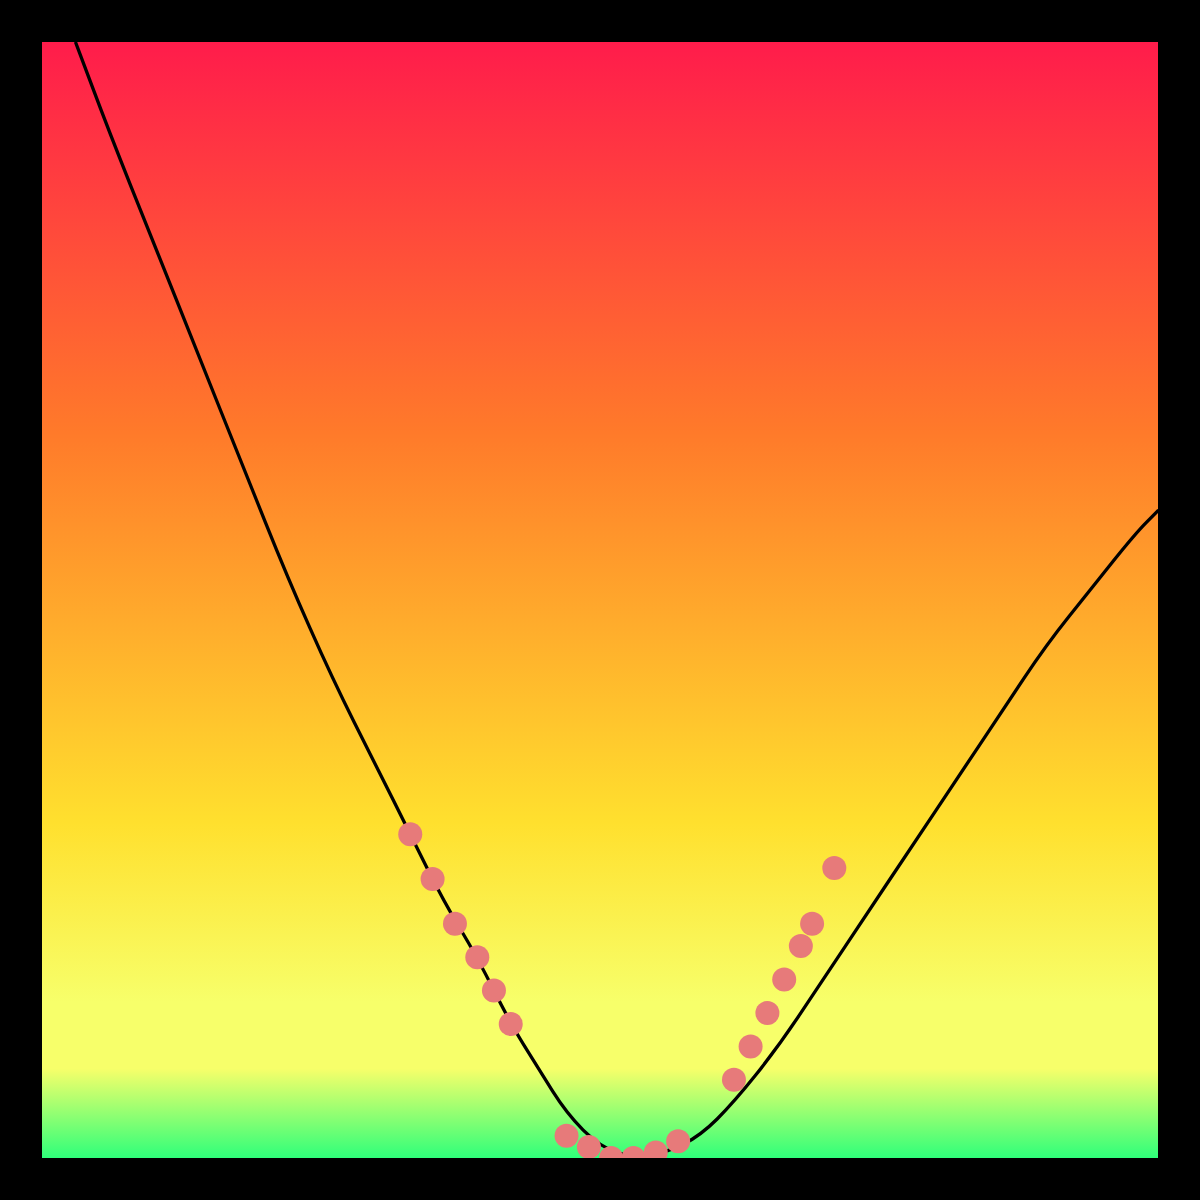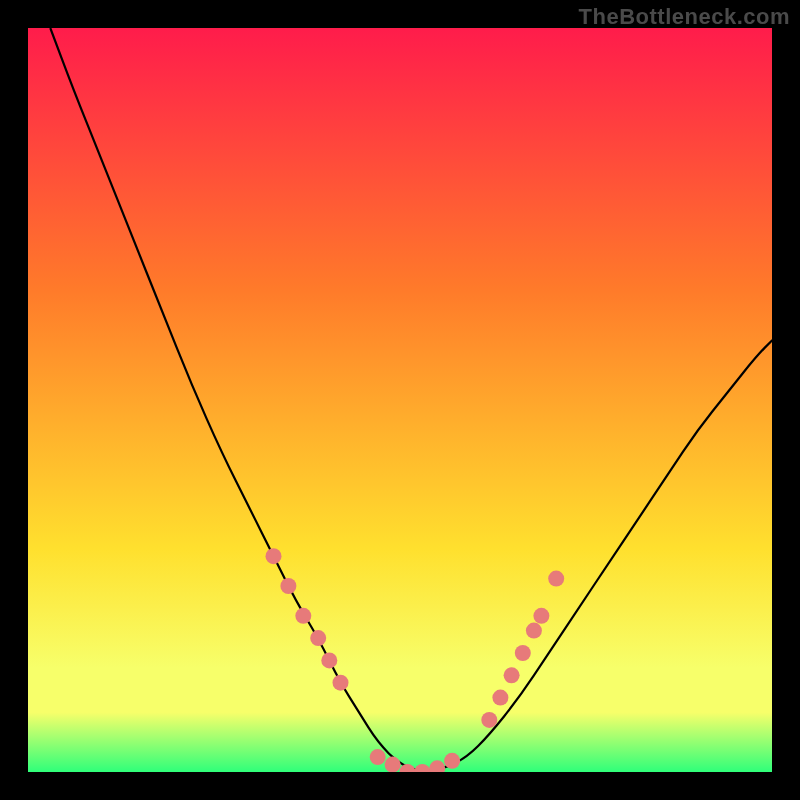--- a/index.html
+++ b/index.html
@@ -38,21 +38,20 @@
   .plot svg {
     display: block;
     width: 744px;
     height: 744px;
   }
 </style>
 </head>
 <body>
 
 <div class="frame">
-  <div class="watermark">TheBottleneck.com</div>
 
   <div class="plot">
     <svg id="chart-svg" viewBox="0 0 744 744">
       <defs>
         <linearGradient id="bg-grad" x1="0" y1="0" x2="0" y2="1">
             <stop offset="0%" stop-color="#ff1c4b"></stop>
             <stop offset="35%" stop-color="#ff7a2a"></stop>
             <stop offset="70%" stop-color="#ffe02e"></stop>
             <stop offset="86%" stop-color="#f7ff6a"></stop>
             <stop offset="92%" stop-color="#f7ff6a"></stop>

